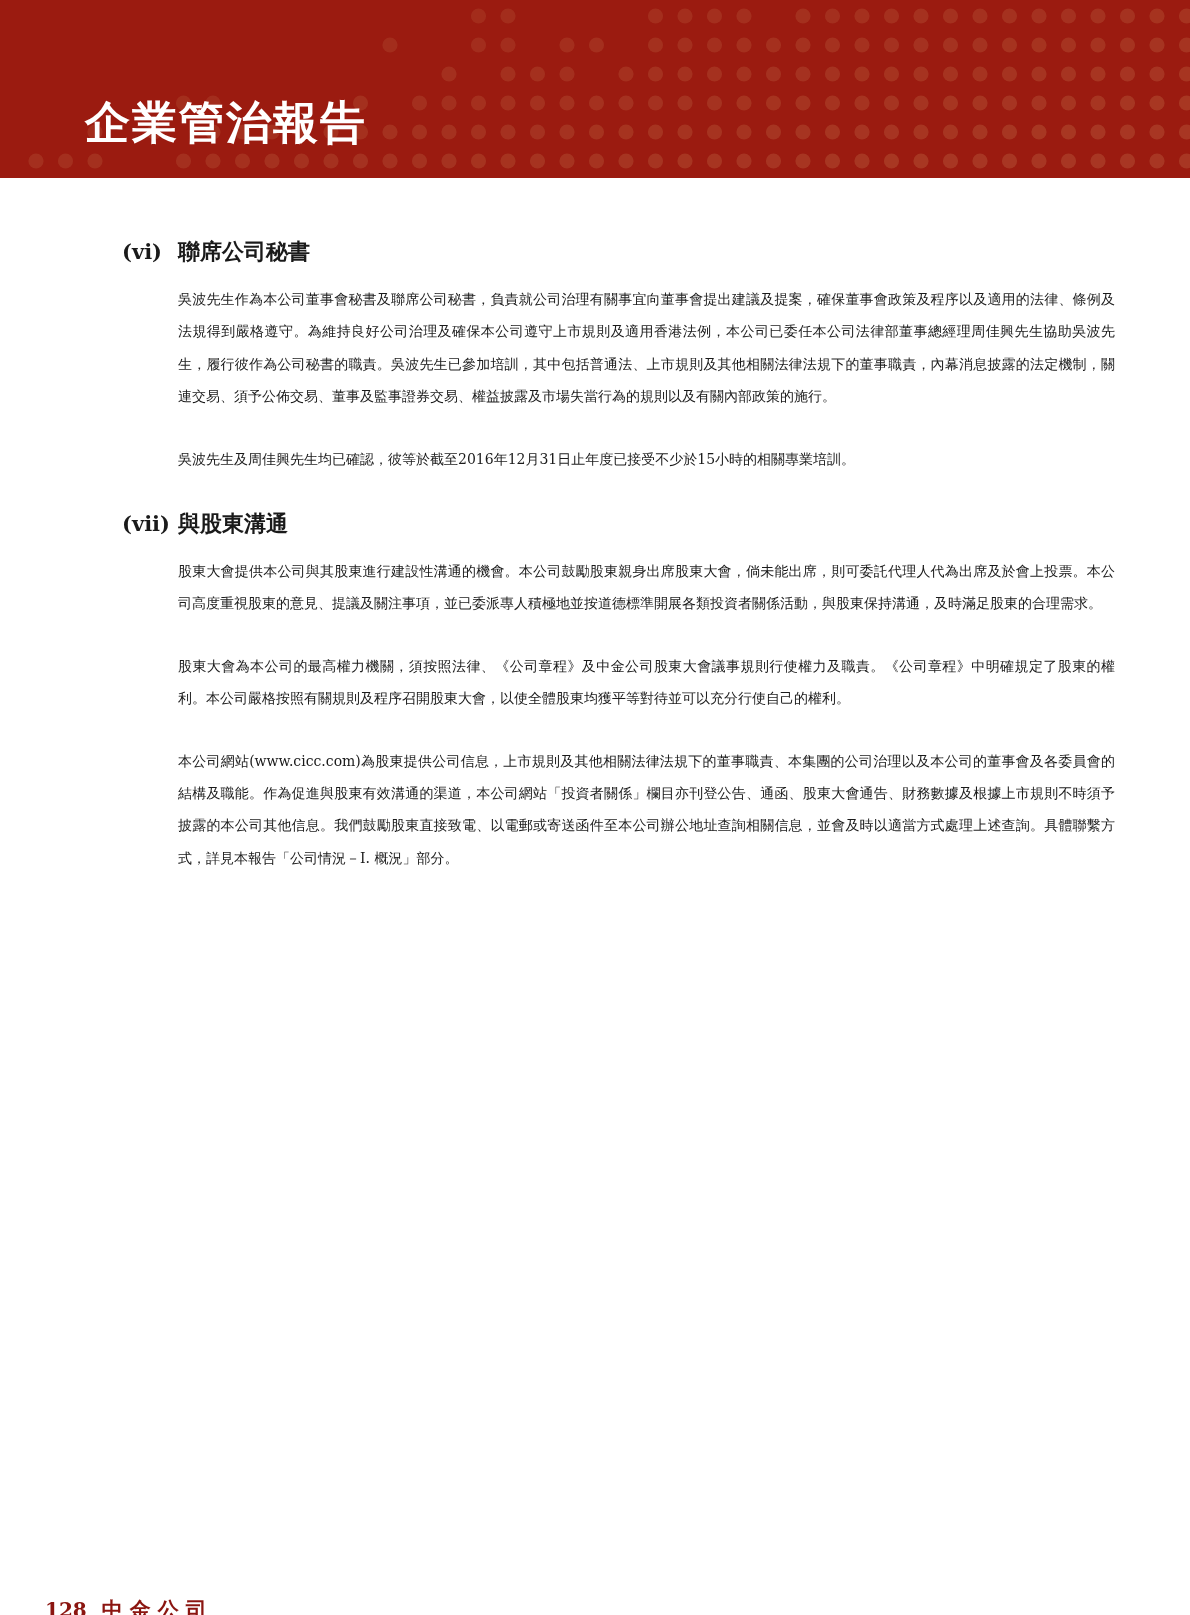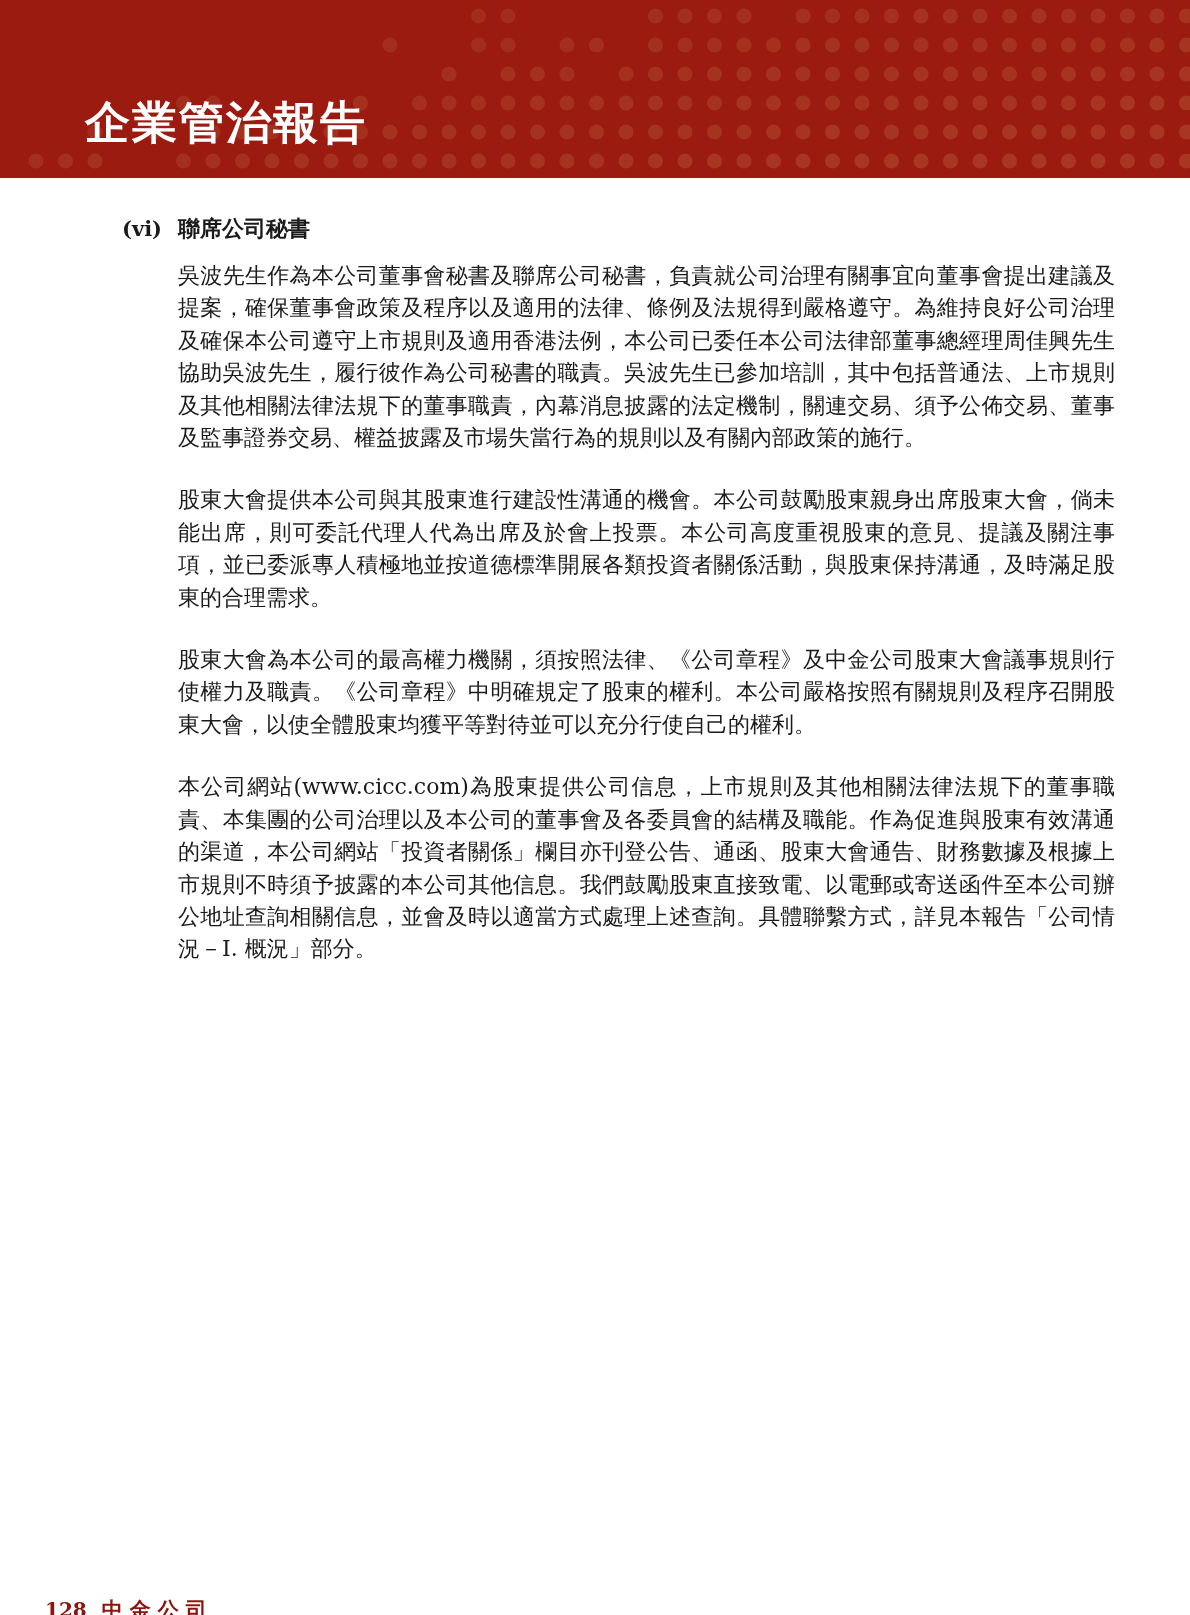--- a/index.html
+++ b/index.html
@@ -33,41 +33,41 @@
     left:85px;top:96px;
     margin:0;
     z-index:2;
     font-size:45px;
     font-weight:600;
     letter-spacing:2px;
     color:#FFFFFF;
     line-height:1.2;
   }
   
-  .content{padding-top:36px;}
+  .content{padding-top:59px;}
   .heading-row{
     margin:34px 0 15px 122px;
     line-height:28px;
     white-space:nowrap;
   }
   .section:first-of-type .heading-row{margin-top:0;}
   .sec-label{
     display:inline-block;
     width:56px;
     font-size:21px;
     font-weight:700;
   }
   .sec-title{
     font-size:22px;
     font-weight:700;
   }
   .para{
     margin:0 8px 30px 178px;
     width:937px;
-    font-size:22px;
+    font-size:14px;
     line-height:32.4px;
     text-align:justify;
     text-align-last:left;
     word-break:break-all;
   }
   
   .footer{
     position:absolute;
     left:45px;top:1596px;
     color:var(--footer-color);
@@ -264,23 +264,27 @@
     <h1>企業管治報告</h1>
   </header>
 
   <main class="content">
 
     <section class="section">
       <div class="heading-row">
         <span class="sec-label">(vi)</span><span class="sec-title">聯席公司秘書</span>
       </div>
       <p class="para">吳波先生作為本公司董事會秘書及聯席公司秘書，負責就公司治理有關事宜向董事會提出建議及提案，確保董事會政策及程序以及適用的法律、條例及法規得到嚴格遵守。為維持良好公司治理及確保本公司遵守上市規則及適用香港法例，本公司已委任本公司法律部董事總經理周佳興先生協助吳波先生，履行彼作為公司秘書的職責。吳波先生已參加培訓，其中包括普通法、上市規則及其他相關法律法規下的董事職責，內幕消息披露的法定機制，關連交易、須予公佈交易、董事及監事證券交易、權益披露及市場失當行為的規則以及有關內部政策的施行。</p>
+      <p class="para">吳波先生及周佳興先生均已確認，彼等於截至2016年12月31日止年度已接受不少於15小時的相關專業培訓。</p>
     </section>
 
     <section class="section">
+      <div class="heading-row">
+        <span class="sec-label">(vii)</span><span class="sec-title">與股東溝通</span>
+      </div>
       <p class="para">股東大會提供本公司與其股東進行建設性溝通的機會。本公司鼓勵股東親身出席股東大會，倘未能出席，則可委託代理人代為出席及於會上投票。本公司高度重視股東的意見、提議及關注事項，並已委派專人積極地並按道德標準開展各類投資者關係活動，與股東保持溝通，及時滿足股東的合理需求。</p>
       <p class="para">股東大會為本公司的最高權力機關，須按照法律、《公司章程》及中金公司股東大會議事規則行使權力及職責。《公司章程》中明確規定了股東的權利。本公司嚴格按照有關規則及程序召開股東大會，以使全體股東均獲平等對待並可以充分行使自己的權利。</p>
       <p class="para">本公司網站(www.cicc.com)為股東提供公司信息，上市規則及其他相關法律法規下的董事職責、本集團的公司治理以及本公司的董事會及各委員會的結構及職能。作為促進與股東有效溝通的渠道，本公司網站「投資者關係」欄目亦刊登公告、通函、股東大會通告、財務數據及根據上市規則不時須予披露的本公司其他信息。我們鼓勵股東直接致電、以電郵或寄送函件至本公司辦公地址查詢相關信息，並會及時以適當方式處理上述查詢。具體聯繫方式，詳見本報告「公司情況－I. 概況」部分。</p>
     </section>
 
   </main>
 
   <footer class="footer">
     <span class="page-number">128</span><span class="company-name">中金公司</span>
   </footer>

